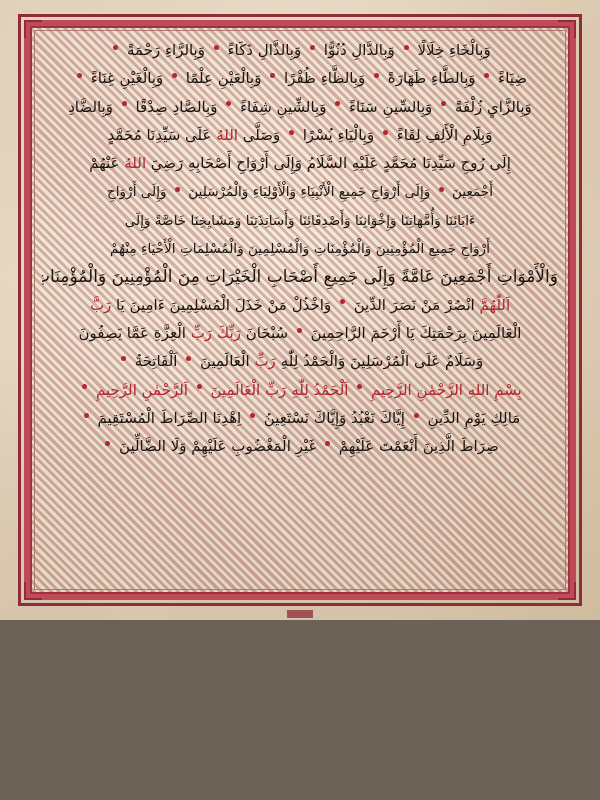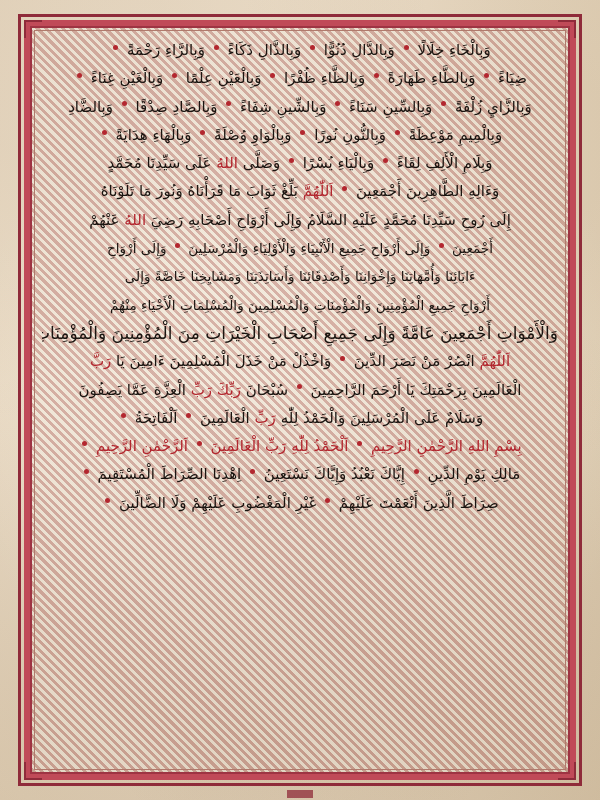--- a/index.html
+++ b/index.html
@@ -11,21 +11,21 @@
     width: 600px;
     height: 800px;
     overflow: hidden;
     font-family: "DejaVu Sans", sans-serif;
   }
 
   
   #page {
     position: relative;
     width: 600px;
-    height: 800px;
+    height: 620px;
     background:
       radial-gradient(ellipse at 30% 20%, #efe2cf 0%, #e8d9c3 45%, #dfceb4 75%, #d2bfa2 100%);
     box-sizing: border-box;
     overflow: hidden;
   }
   
   #page::before {
     content: "";
     position: absolute;
     inset: 0;
@@ -155,23 +155,21 @@
 
   <div class="corner tl"></div>
   <div class="corner tr"></div>
   <div class="corner bl"></div>
   <div class="corner br"></div>
 
   <div id="text-block">
     <div class="line">وَبِالْخَاءِ خِلَالًا <span class="dot"></span> وَبِالدَّالِ دُنُوًّا <span class="dot"></span> وَبِالذَّالِ ذَكَاءً <span class="dot"></span> وَبِالرَّاءِ رَحْمَةً <span class="dot"></span></div>
     <div class="line">ضِيَاءً <span class="dot"></span> وَبِالطَّاءِ طَهَارَةً <span class="dot"></span> وَبِالظَّاءِ ظُفْرًا <span class="dot"></span> وَبِالْعَيْنِ عِلْمًا <span class="dot"></span> وَبِالْغَيْنِ غِنَاءً <span class="dot"></span></div>
     <div class="line">وَبِالزَّايِ زُلْفَةً <span class="dot"></span> وَبِالسِّينِ سَنَاءً <span class="dot"></span> وَبِالشِّينِ شِفَاءً <span class="dot"></span> وَبِالصَّادِ صِدْقًا <span class="dot"></span> وَبِالضَّادِ</div>
-    <div class="line">وَبِالْمِيمِ مَوْعِظَةً <span class="dot"></span> وَبِالنُّونِ نُورًا <span class="dot"></span> وَبِالْوَاوِ وُصْلَةً <span class="dot"></span> وَبِالْهَاءِ هِدَايَةً <span class="dot"></span></div>
     <div class="line">وَبِلَامِ الْأَلِفِ لِقَاءً <span class="dot"></span> وَبِالْيَاءِ يُسْرًا <span class="dot"></span> وَصَلَّى <span class="red">اللهُ</span> عَلَى سَيِّدِنَا مُحَمَّدٍ</div>
-    <div class="line">وَءَالِهِ الطَّاهِرِينَ أَجْمَعِينَ <span class="dot"></span> <span class="red">اَللّٰهُمَّ</span> بَلِّغْ ثَوَابَ مَا قَرَأْنَاهُ وَنُورَ مَا تَلَوْنَاهُ</div>
     <div class="line">إِلَى رُوحِ سَيِّدِنَا مُحَمَّدٍ عَلَيْهِ السَّلَامُ وَإِلَى أَرْوَاحِ أَصْحَابِهِ رَضِيَ <span class="red">اللهُ</span> عَنْهُمْ</div>
     <div class="line tight">أَجْمَعِينَ <span class="dot"></span> وَإِلَى أَرْوَاحِ جَمِيعِ الْأَنْبِيَاءِ وَالْأَوْلِيَاءِ وَالْمُرْسَلِينَ <span class="dot"></span> وَإِلَى أَرْوَاحِ</div>
     <div class="line tight">ءَابَائِنَا وَأُمَّهَاتِنَا وَإِخْوَانِنَا وَأَصْدِقَائِنَا وَأَسَاتِذَتِنَا وَمَشَايِخِنَا خَاصَّةً وَإِلَى</div>
     <div class="line tight">أَرْوَاحِ جَمِيعِ الْمُؤْمِنِينَ وَالْمُؤْمِنَاتِ وَالْمُسْلِمِينَ وَالْمُسْلِمَاتِ الْأَحْيَاءِ مِنْهُمْ</div>
     <div class="line small">وَالْأَمْوَاتِ أَجْمَعِينَ عَامَّةً وَإِلَى جَمِيعِ أَصْحَابِ الْخَيْرَاتِ مِنَ الْمُؤْمِنِينَ وَالْمُؤْمِنَاتِ <span class="dot"></span></div>
     <div class="line"><span class="red">اَللّٰهُمَّ</span> انْصُرْ مَنْ نَصَرَ الدِّينَ <span class="dot"></span> وَاخْذُلْ مَنْ خَذَلَ الْمُسْلِمِينَ ءَامِينَ يَا <span class="red">رَبَّ</span></div>
     <div class="line">الْعَالَمِينَ بِرَحْمَتِكَ يَا أَرْحَمَ الرَّاحِمِينَ <span class="dot"></span> سُبْحَانَ <span class="red"><span class="red">رَبِّ</span>كَ</span> <span class="red">رَبِّ</span> الْعِزَّةِ عَمَّا يَصِفُونَ</div>
     <div class="line">وَسَلَامٌ عَلَى الْمُرْسَلِينَ وَالْحَمْدُ لِلّٰهِ <span class="red">رَبِّ</span> الْعَالَمِينَ <span class="dot"></span> اَلْفَاتِحَةُ <span class="dot"></span></div>
     <div class="line red">بِسْمِ اللهِ الرَّحْمٰنِ الرَّحِيمِ <span class="dot"></span> اَلْحَمْدُ لِلّٰهِ رَبِّ الْعَالَمِينَ <span class="dot"></span> اَلرَّحْمٰنِ الرَّحِيمِ <span class="dot"></span></div>
     <div class="line">مَالِكِ يَوْمِ الدِّينِ <span class="dot"></span> إِيَّاكَ نَعْبُدُ وَإِيَّاكَ نَسْتَعِينُ <span class="dot"></span> اِهْدِنَا الصِّرَاطَ الْمُسْتَقِيمَ <span class="dot"></span></div>

